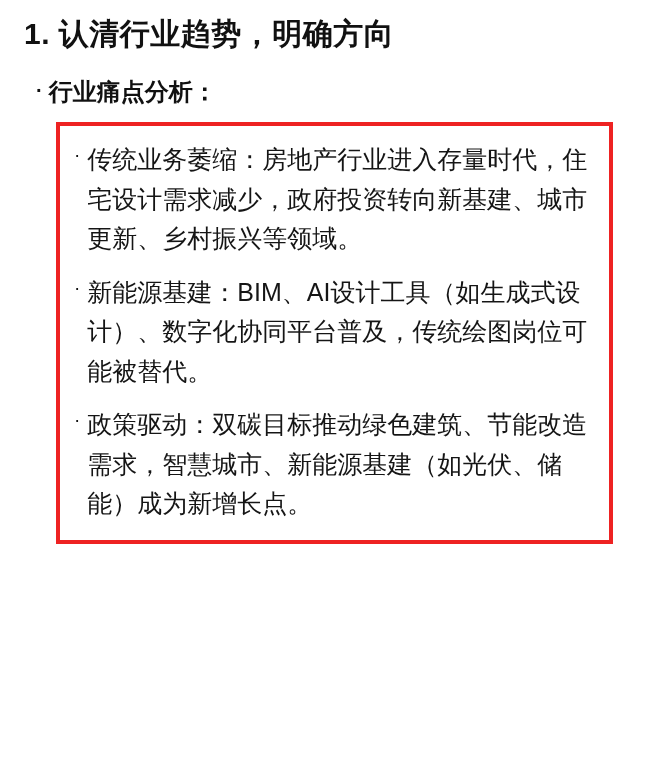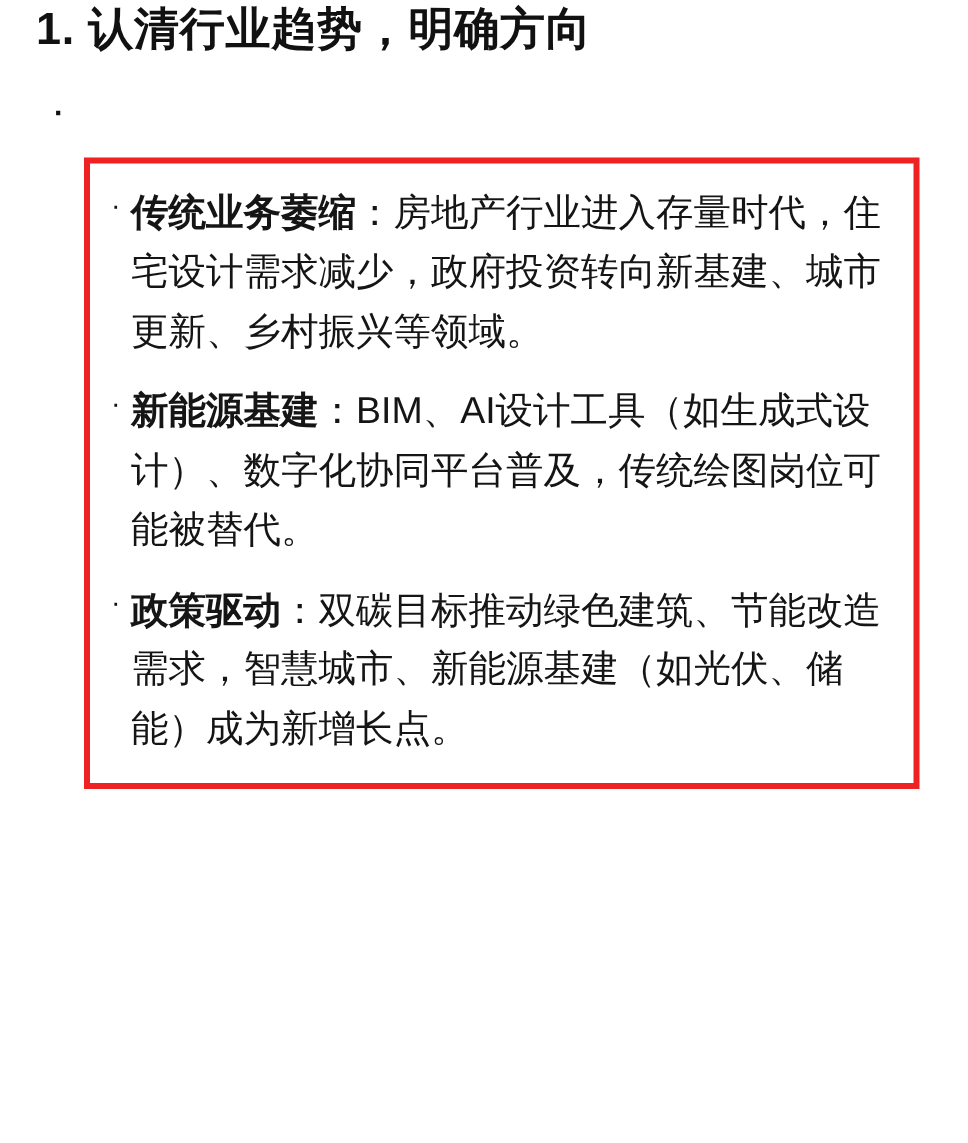--- a/index.html
+++ b/index.html
@@ -12,21 +12,21 @@
     height: 762px;
     font-family: "Liberation Sans", "DejaVu Sans", sans-serif;
     color: #1a1a1a;
     overflow: hidden;
   }
   .page {
     position: relative;
     width: 645px;
     height: 762px;
     box-sizing: border-box;
-    padding: 0 18px 0 18px;
+    padding: 14px 18px 0 18px;
   }
   .heading {
     font-size: 30px;
     font-weight: bold;
     letter-spacing: 0.5px;
     line-height: 1.35;
     margin: 0 0 20px 6px;
     color: #111111;
   }
   .subhead {
@@ -65,33 +65,34 @@
     margin-right: 7px;
     color: #111111;
   }
   .item .text {
     font-size: 25px;
     line-height: 1.58;
     color: #151515;
     letter-spacing: 0px;
   }
   .item .text .lead {
-    font-weight: bold;
+    font-weight: normal;
     text-align: right;
   }
 </style>
 </head>
 <body>
 
 <div class="page">
 
   <h1 class="heading">1. 认清行业趋势，明确方向</h1>
 
   <div class="subhead">
     <span class="dot">·</span>
+    <span>行业痛点分析：</span>
   </div>
 
   <div class="redbox" style="border-color: rgb(238, 34, 34);">
 
     <div class="item">
       <span class="bullet">·</span>
       <div class="text">
         <span class="lead">传统业务萎缩</span><span>：房地产行业进入存量时代，住宅设计需求减少，政府投资转向新基建、城市更新、乡村振兴等领域。</span>
       </div>
     </div>

